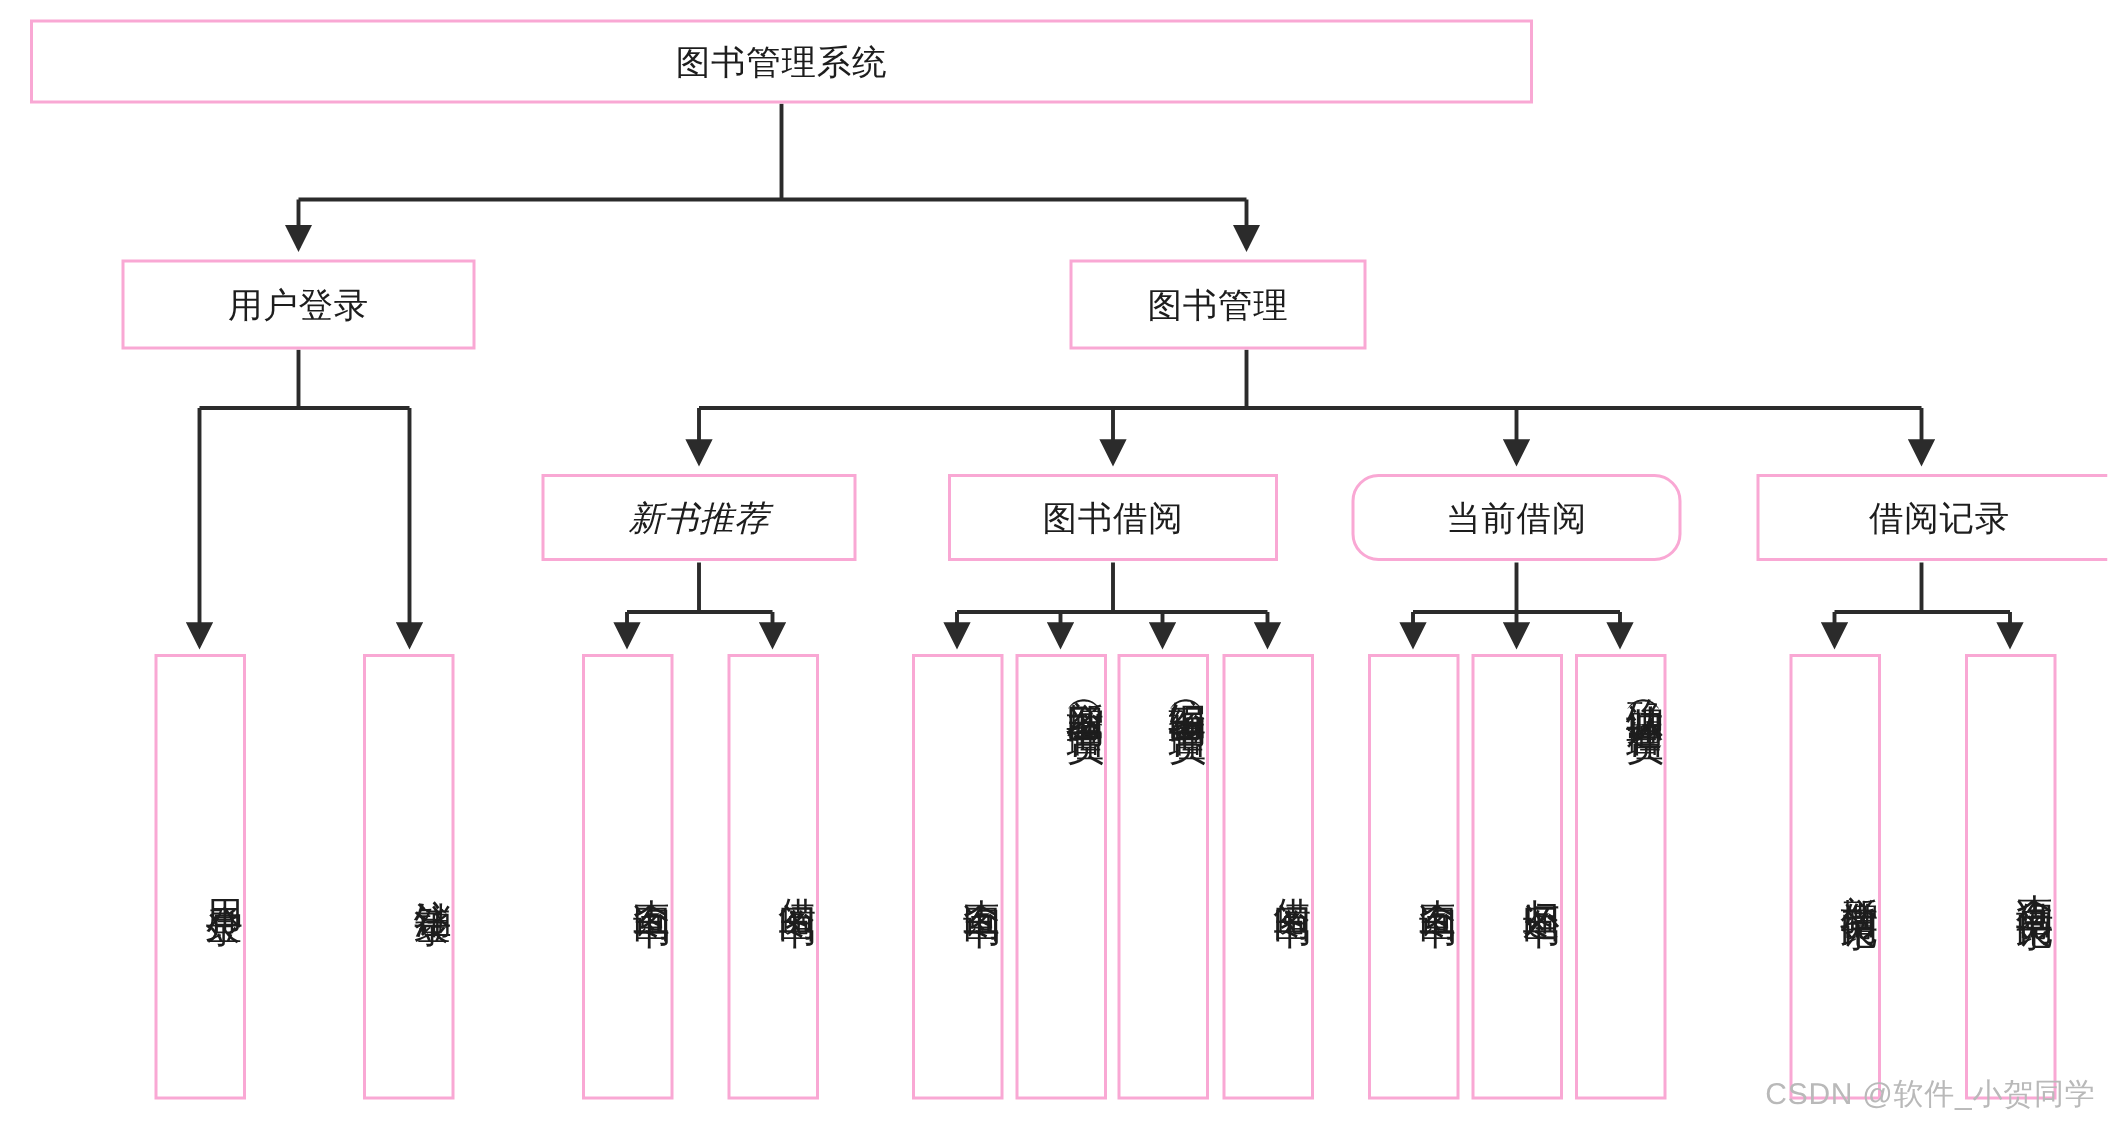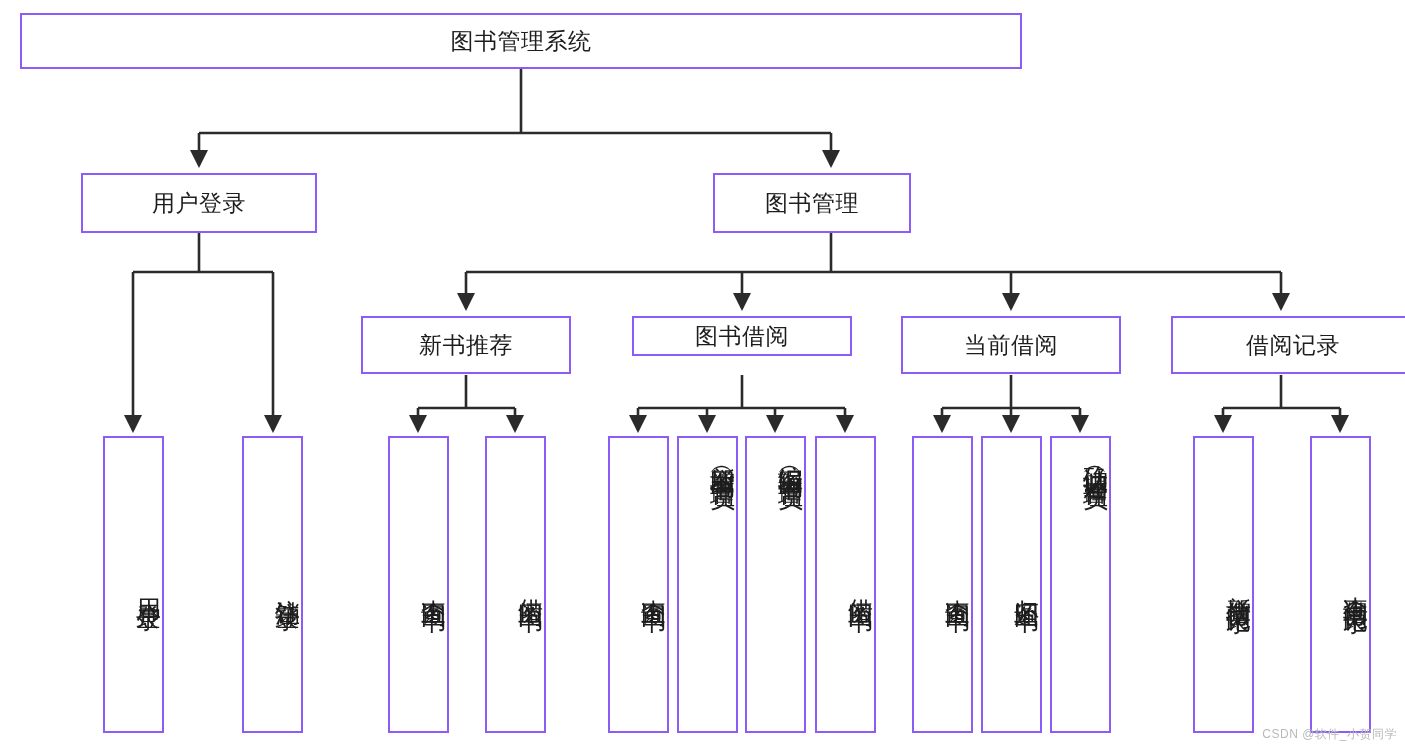--- a/index.html
+++ b/index.html
@@ -21,21 +21,21 @@
     position: absolute;
     left: 0;
     top: 0;
     width: 1405px;
     height: 747px;
   }
   .node {
     position: absolute;
     box-sizing: border-box;
     background: #ffffff;
-    border: 2px solid #8b5cf6;
+    border: 2px solid #f9a8d4;
     display: flex;
     align-items: center;
     justify-content: center;
     color: #1d1d1d;
     z-index: 3;
   }
   .node-label {
     text-align: center;
     line-height: 1.22;
     white-space: pre-line;
@@ -59,21 +59,21 @@
     text-align: center;
   }
   .node.vert.centered {
     align-items: center;
     padding-top: 0;
   }
   .watermark {
     position: absolute;
     right: 8px;
     bottom: 4px;
-    font-size: 12px;
+    font-size: 20px;
     color: #b9b9b9;
     z-index: 6;
     white-space: nowrap;
     letter-spacing: 0.5px;
     margin-top: 12px;
   }
 </style>
 </head>
 <body>
 
@@ -133,27 +133,27 @@
     <span class="node-label">图书管理系统</span>
   </div>
 
   <div class="node horiz" style="left:81px; top:173px; width:236px; height:60px;">
     <span class="node-label">用户登录</span>
   </div>
   <div class="node horiz" style="left:713px; top:173px; width:198px; height:60px;">
     <span class="node-label">图书管理</span>
   </div>
 
-  <div class="node horiz" style="left:361px; top:316px; width:210px; height:58px;">
+  <div class="node horiz" style="left:361px; top:316px; width:210px; height:58px;font-style:italic;">
     <span class="node-label">新书推荐</span>
   </div>
-  <div class="node horiz" style="left:632px; top:316px; width:220px; height:40px;">
+  <div class="node horiz" style="left:632px; top:316px; width:220px; height:58px;">
     <span class="node-label">图书借阅</span>
   </div>
-  <div class="node horiz" style="left:901px; top:316px; width:220px; height:58px;">
+  <div class="node horiz" style="left:901px; top:316px; width:220px; height:58px;border-radius:18px;">
     <span class="node-label">当前借阅</span>
   </div>
   <div class="node horiz" style="left:1171px; top:316px; width:244px; height:58px;">
     <span class="node-label">借阅记录</span>
   </div>
 
   <div class="node vert centered" style="left:103px; top:436px; width:61px; height:297px;">
     <span class="node-label">用户登录</span>
   </div>
   <div class="node vert centered" style="left:242px; top:436px; width:61px; height:297px;">

